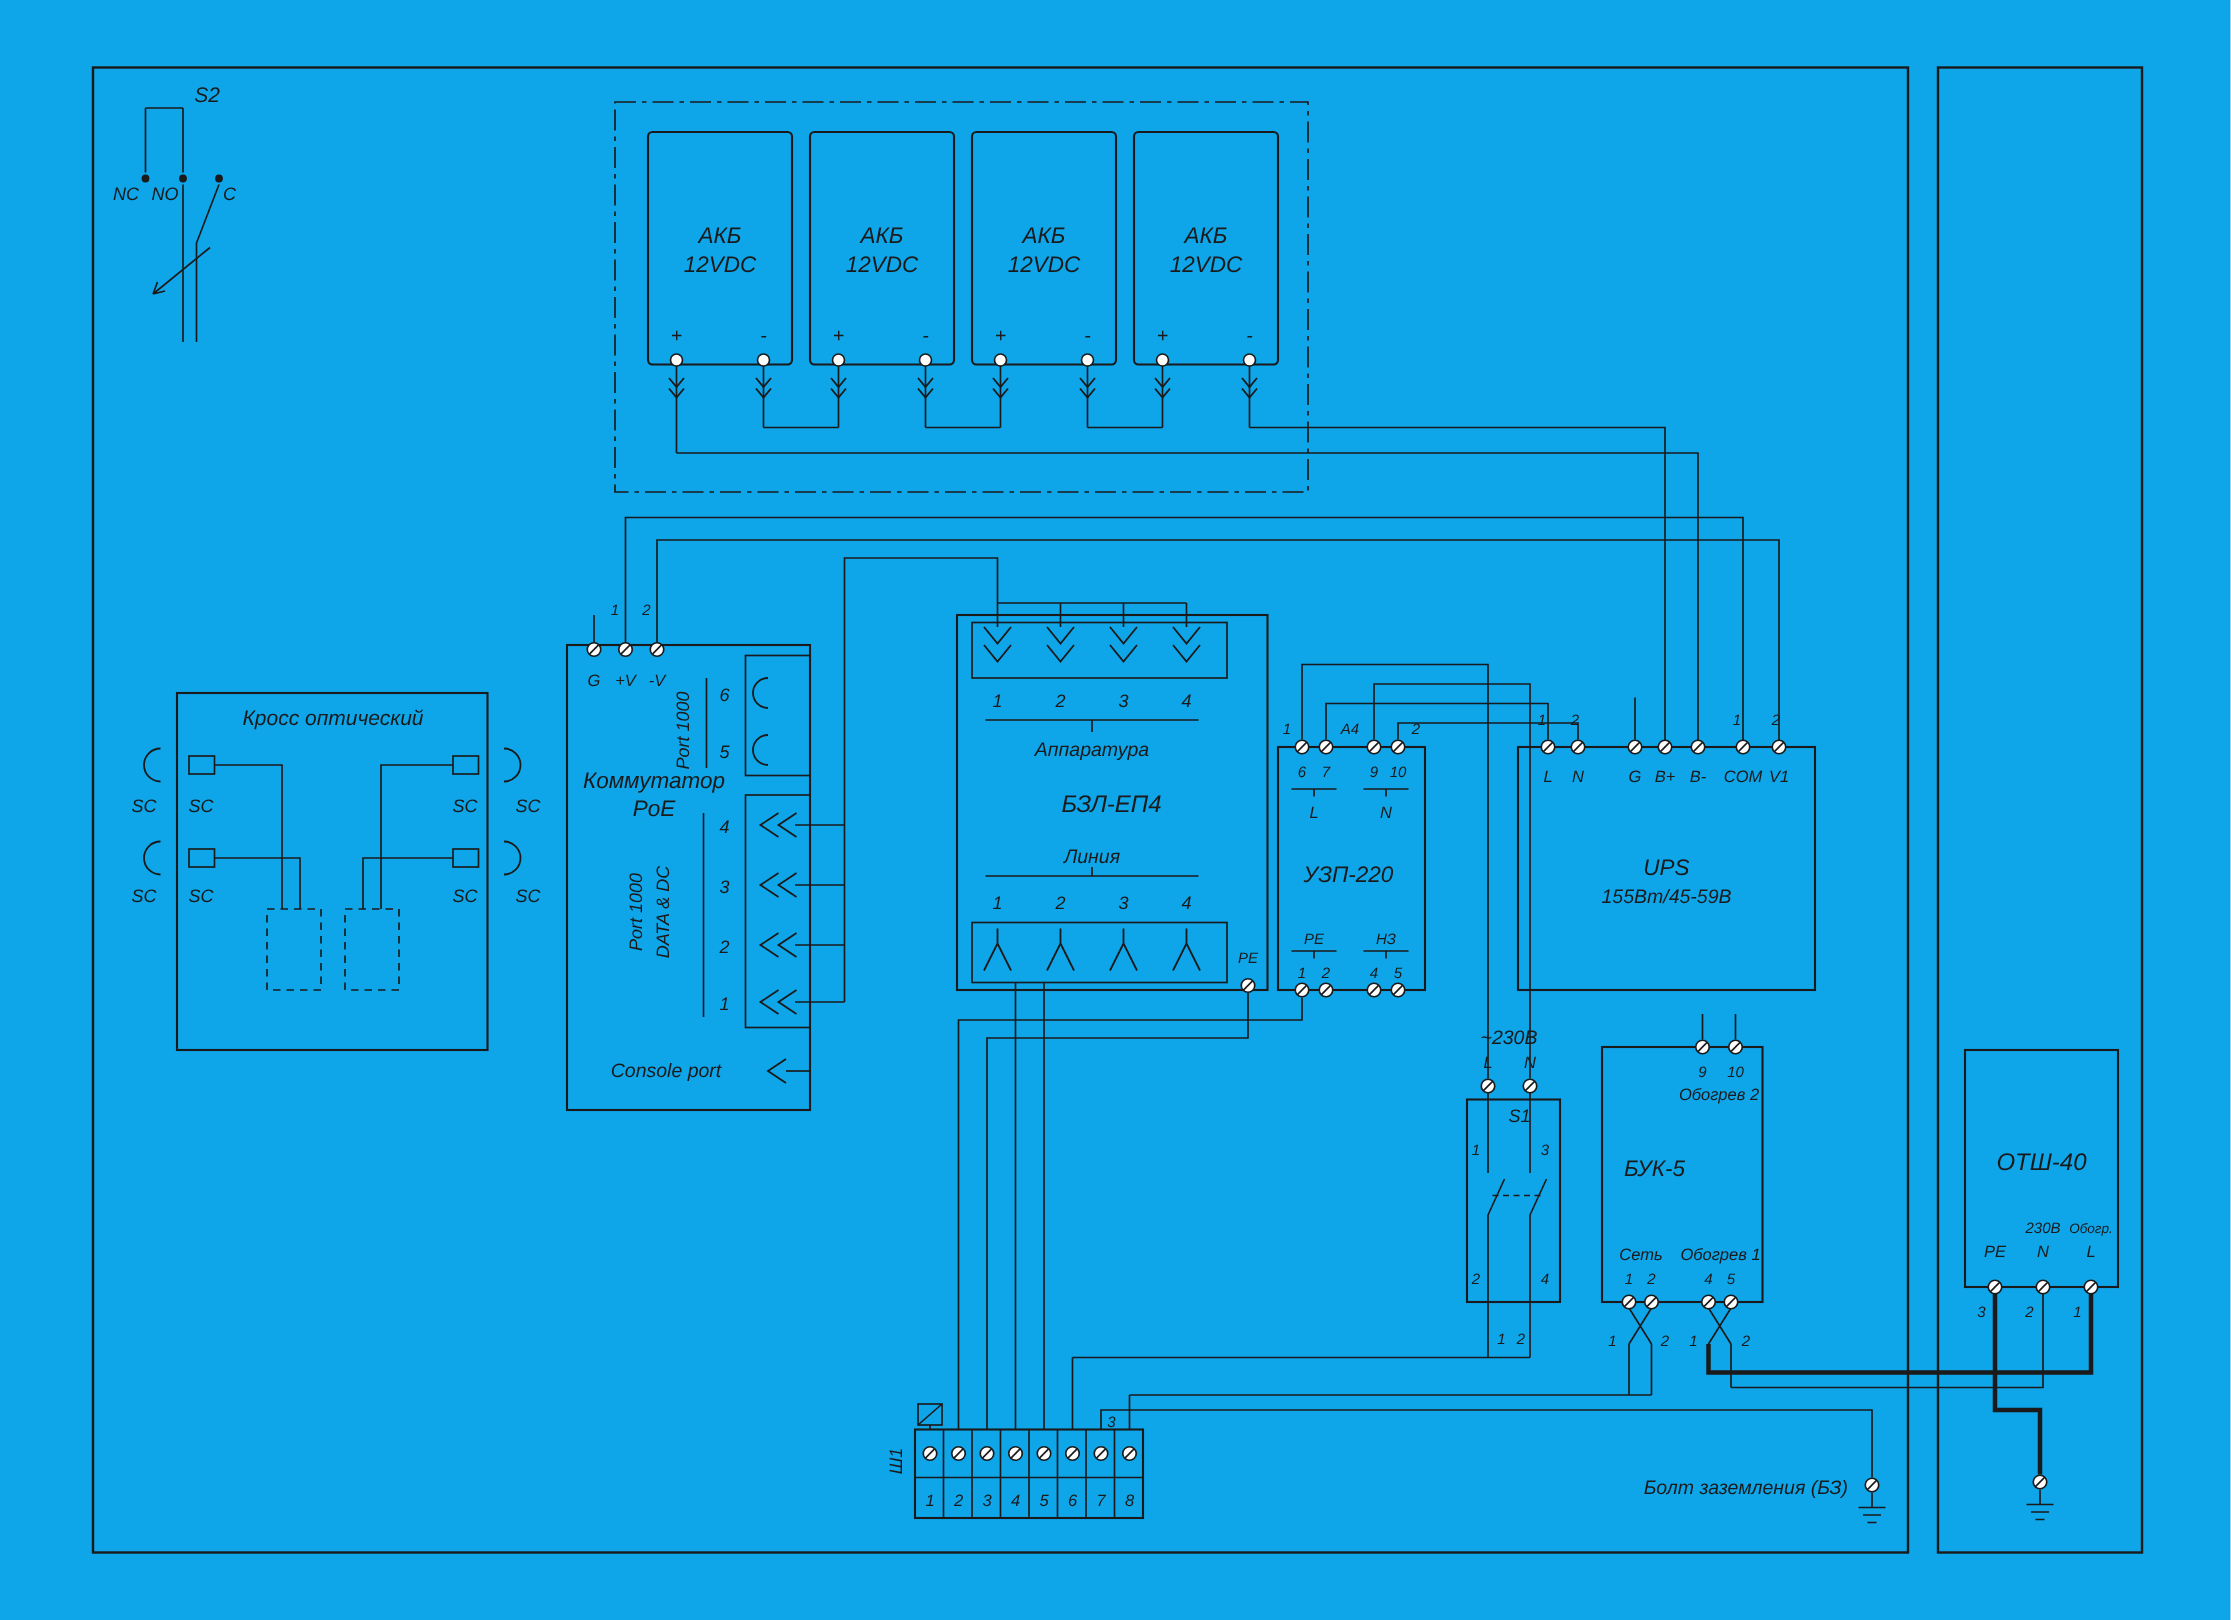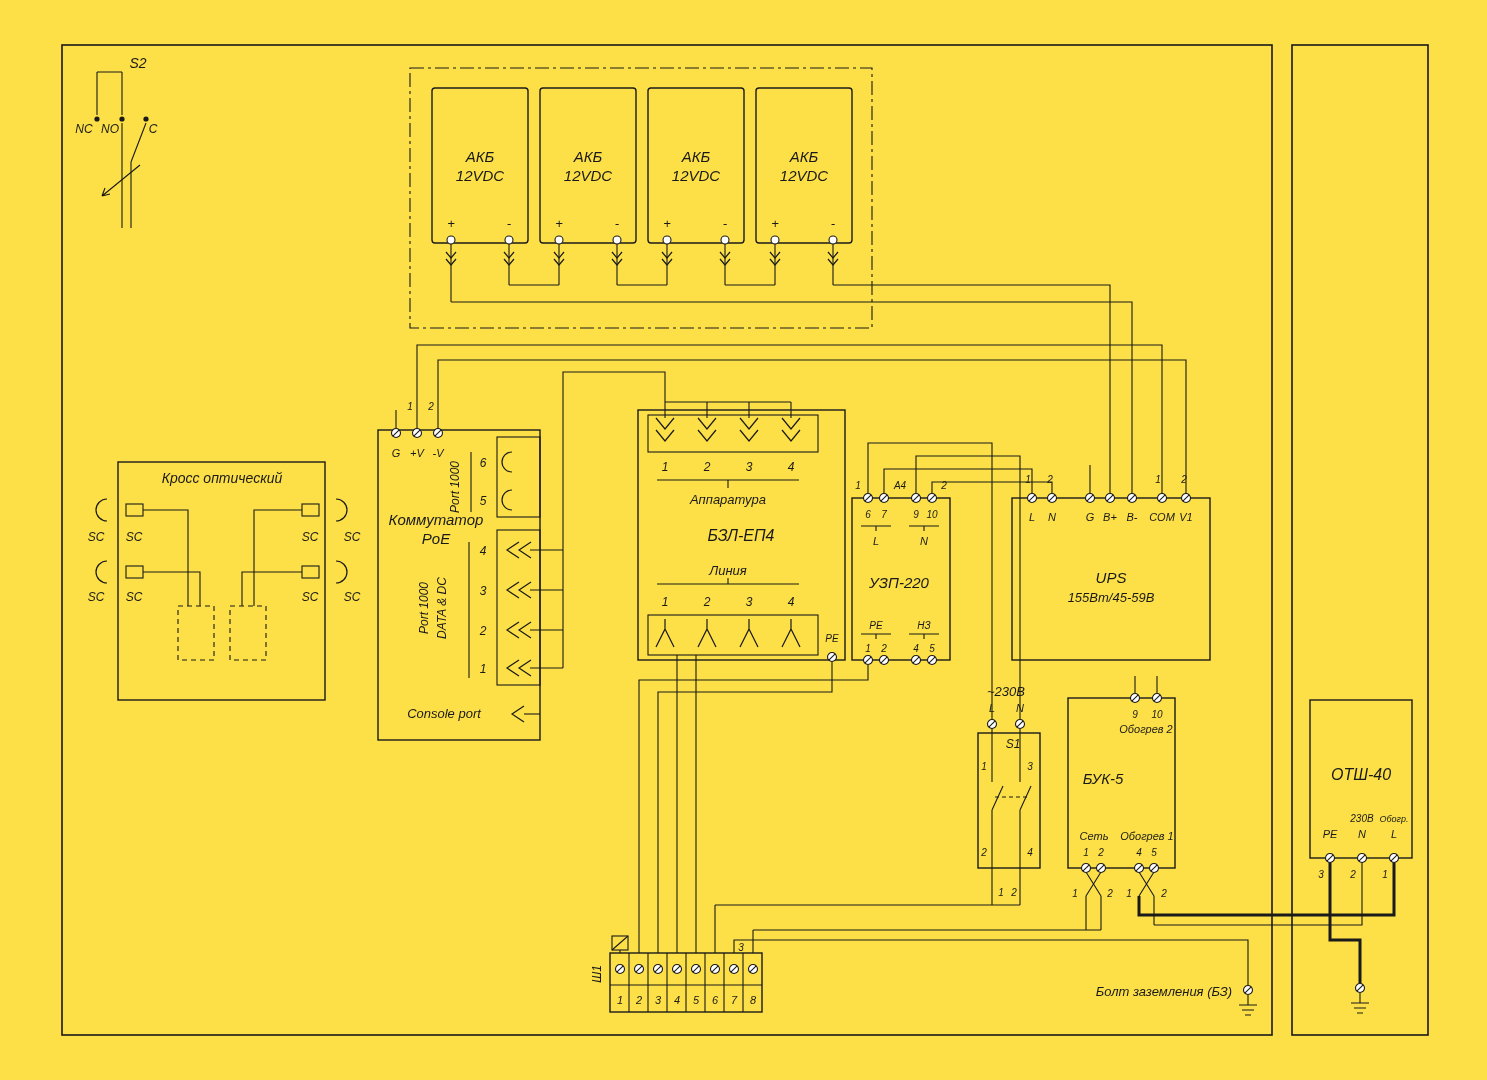--- a/index.html
+++ b/index.html
@@ -1,16 +1,16 @@
 <!DOCTYPE html>
 <html><head>
 <meta charset="utf-8">
 <style>
   html,body{margin:0;padding:0;background:#ffffff;}
-  .stage{width:1487px;height:1080px;position:relative;background:#fde047;}
+  .stage{width:1487px;height:1080px;position:relative;background:#0ea5e9;}
   svg{display:block;}
   svg text{font-family:"Liberation Sans",sans-serif;font-style:italic;fill:#1a1a1a;text-anchor:middle;}
   .t9{font-size:9px}.t10{font-size:10px}.t11{font-size:11px}.t12{font-size:12px}
   .t13{font-size:13px}.t14{font-size:14px}.t15{font-size:15px}.t16{font-size:16px}
   .ae{text-anchor:end}
   .w{stroke:#1a1a1a;stroke-width:1.1;fill:none;}
   .w2{stroke:#1a1a1a;stroke-width:3;fill:none;}
   .bx{stroke:#1a1a1a;stroke-width:1.4;fill:none;}
   .bxi{stroke:#1a1a1a;stroke-width:1.1;fill:none;}
   .frame{stroke:#1a1a1a;stroke-width:1.6;fill:none;}

